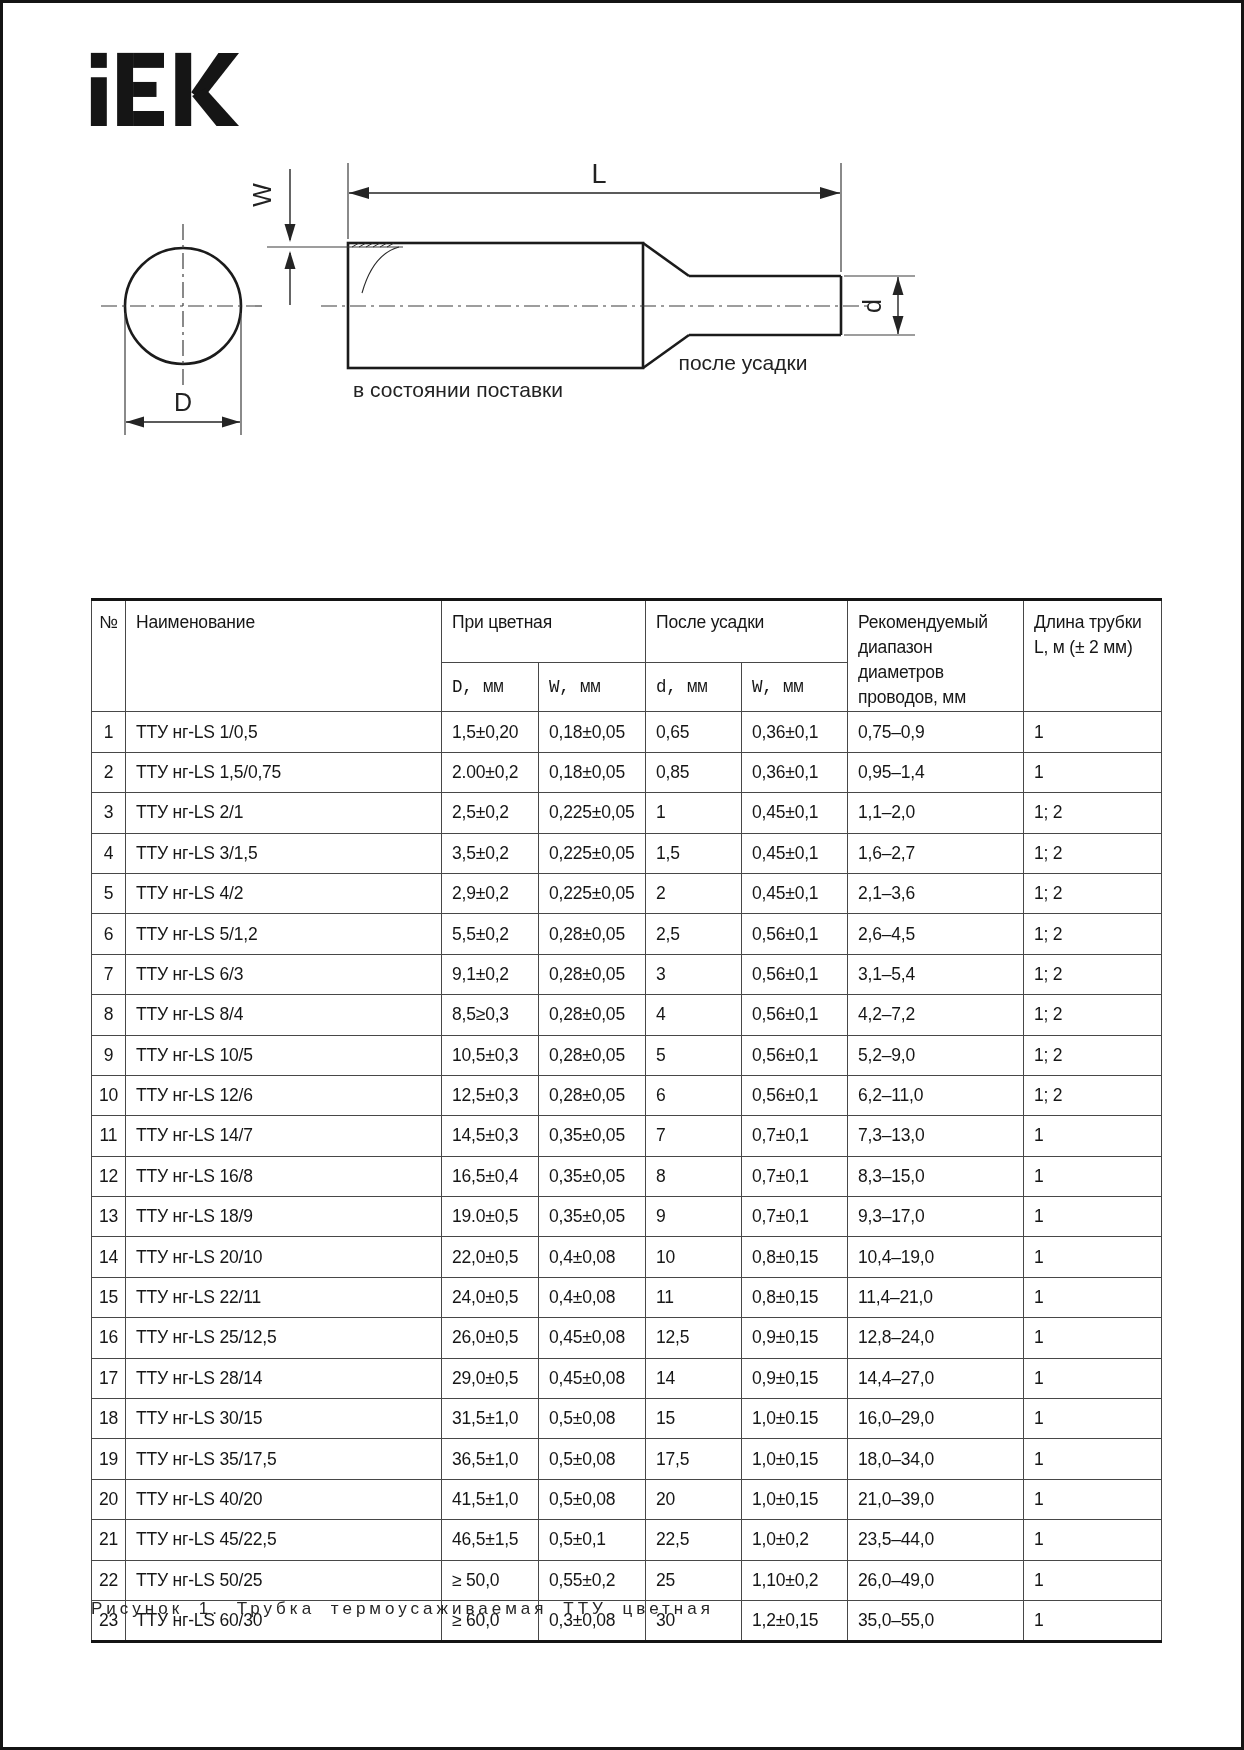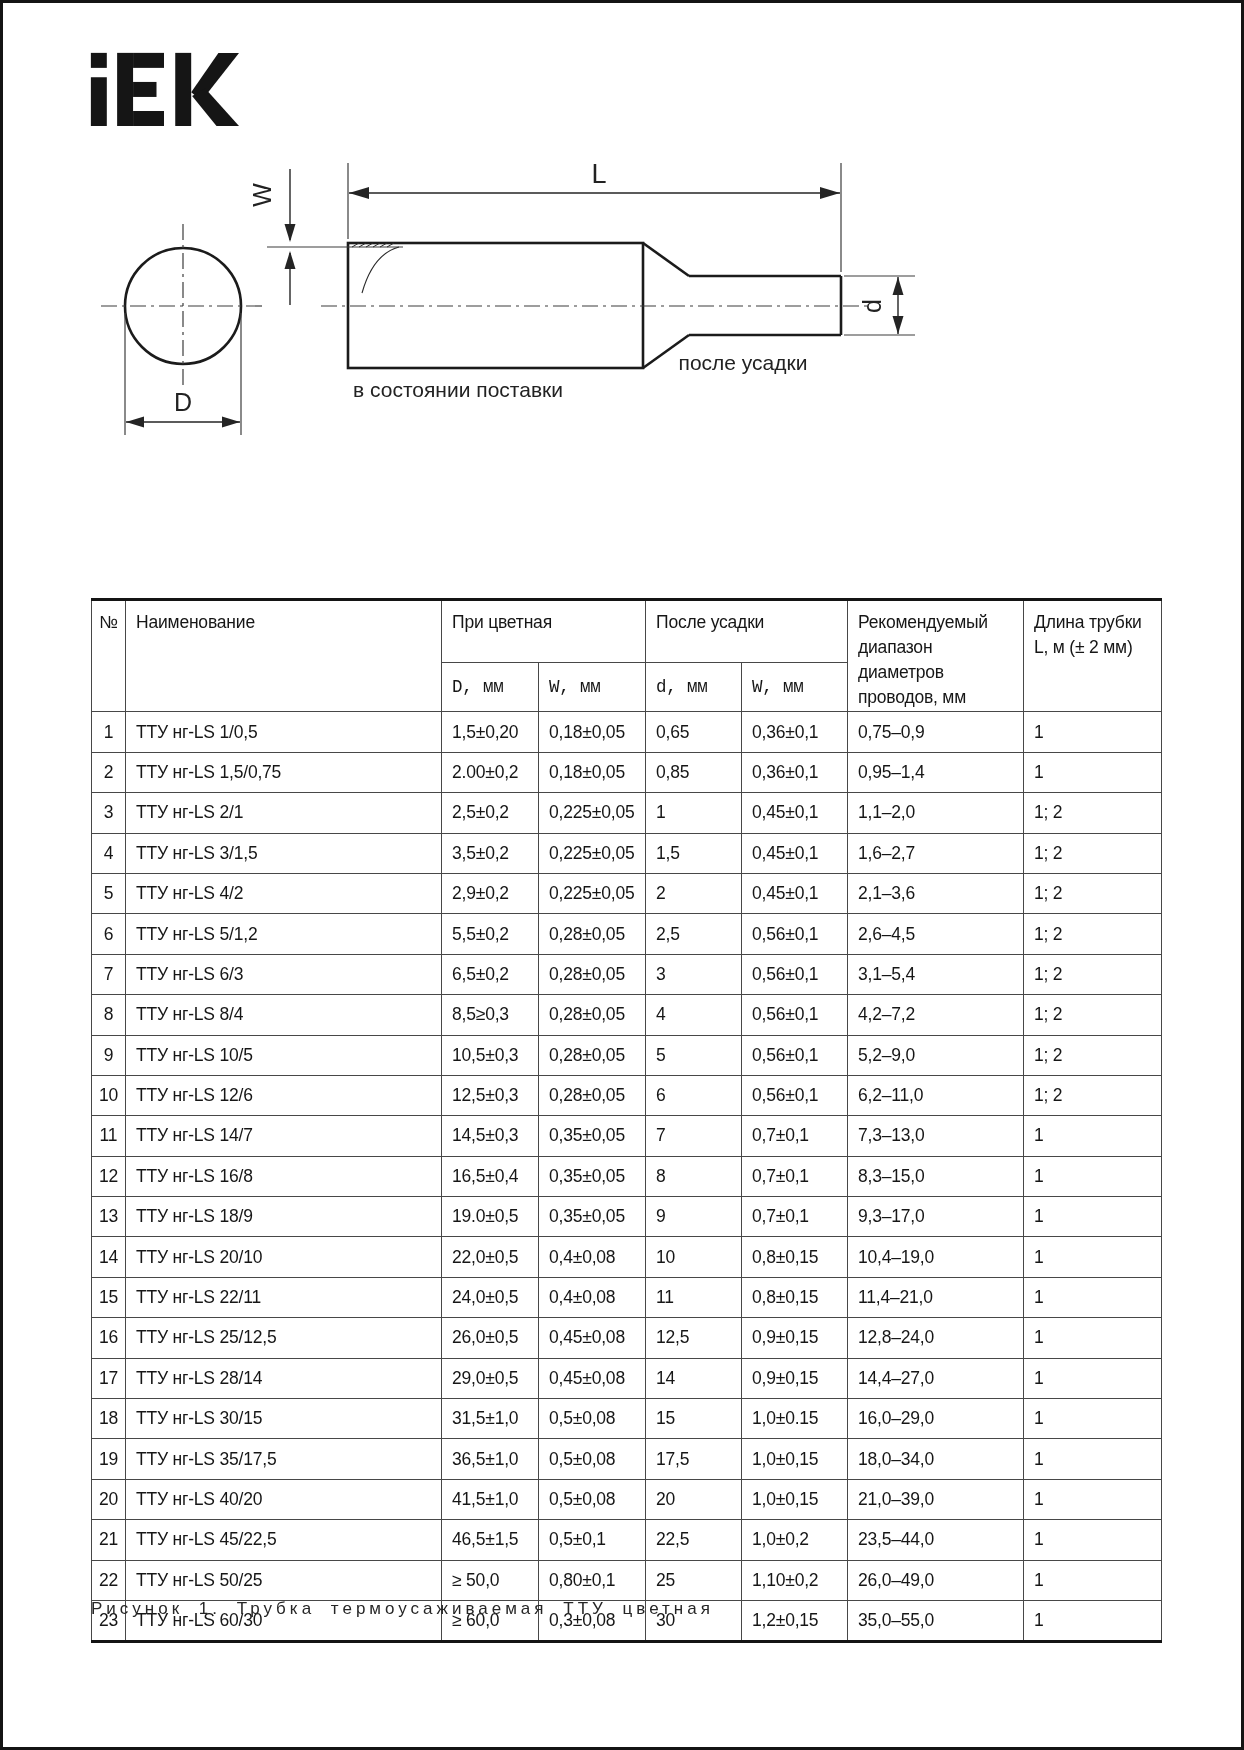--- a/index.html
+++ b/index.html
@@ -214,21 +214,21 @@
             <td>5,5±0,2</td>
             <td>0,28±0,05</td>
             <td>2,5</td>
             <td>0,56±0,1</td>
             <td>2,6–4,5</td>
             <td>1; 2</td>
           </tr>
           <tr>
             <td class="c">7</td>
             <td>ТТУ нг-LS 6/3</td>
-            <td>6,5±0,2</td>
+            <td>9,1±0,2</td>
             <td>0,28±0,05</td>
             <td>3</td>
             <td>0,56±0,1</td>
             <td>3,1–5,4</td>
             <td>1; 2</td>
           </tr>
           <tr>
             <td class="c">8</td>
             <td>ТТУ нг-LS 8/4</td>
             <td>8,5≥0,3</td>
@@ -365,21 +365,21 @@
             <td>0,5±0,1</td>
             <td>22,5</td>
             <td>1,0±0,2</td>
             <td>23,5–44,0</td>
             <td>1</td>
           </tr>
           <tr>
             <td class="c">22</td>
             <td>ТТУ нг-LS 50/25</td>
             <td>≥ 50,0</td>
-            <td>0,80±0,1</td>
+            <td>0,55±0,2</td>
             <td>25</td>
             <td>1,10±0,2</td>
             <td>26,0–49,0</td>
             <td>1</td>
           </tr>
           <tr>
             <td class="c">23</td>
             <td>ТТУ нг-LS 60/30</td>
             <td>≥ 60,0</td>
             <td>0,3±0,08</td>

